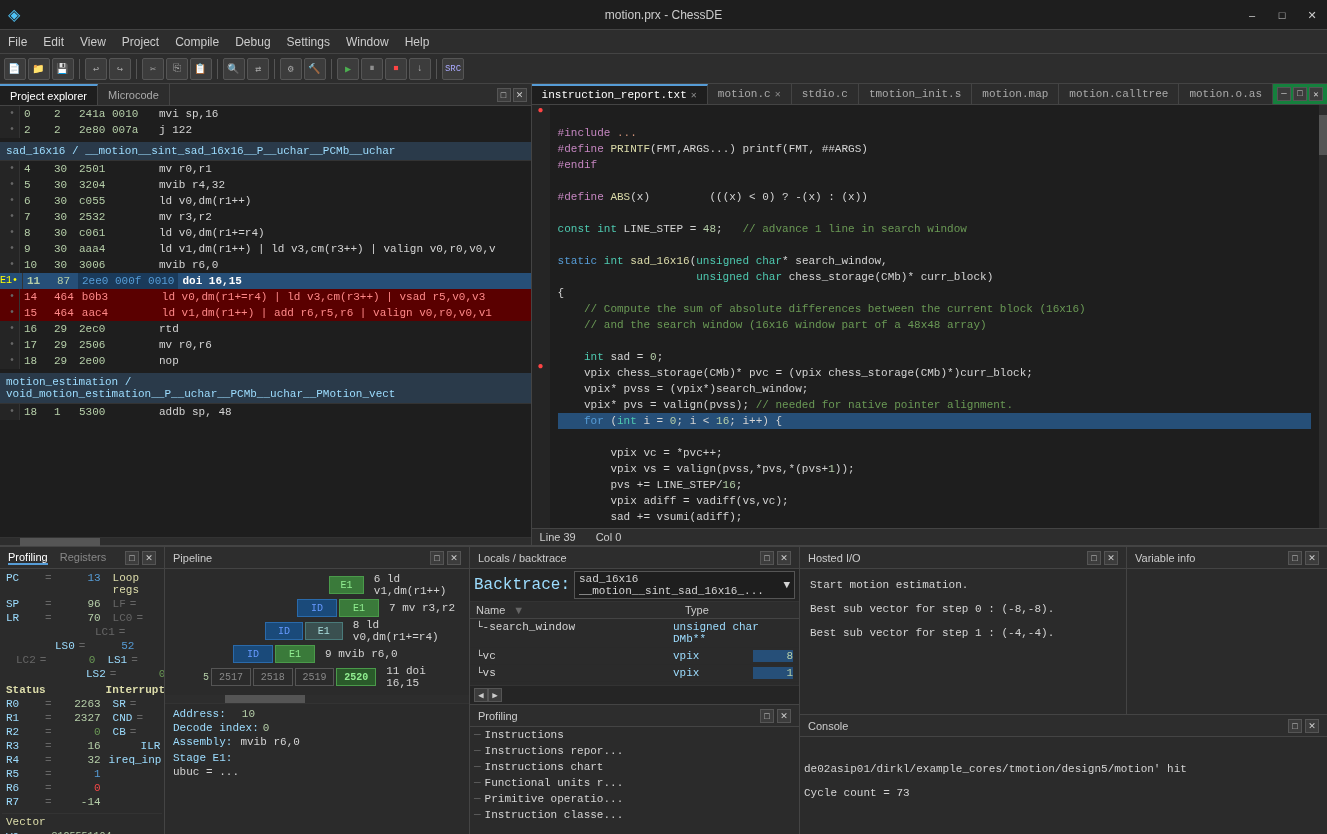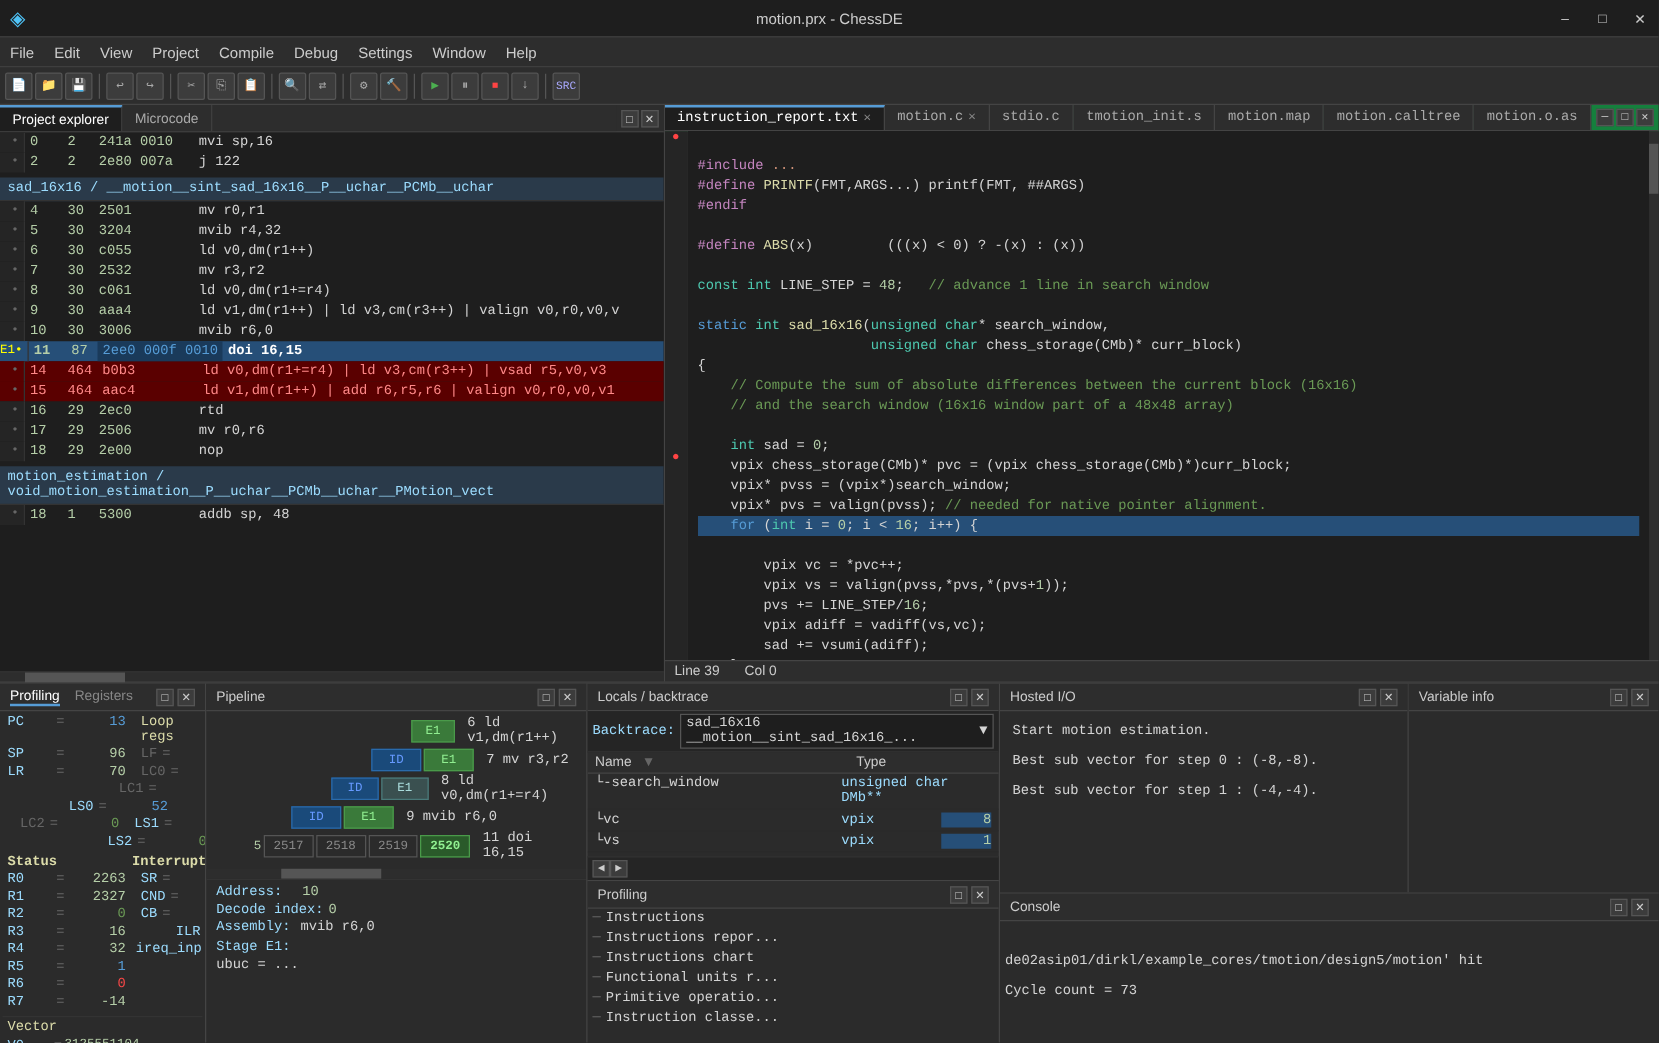--- a/index.html
+++ b/index.html
@@ -569,21 +569,21 @@
     <div style="flex:1; display:flex; flex-direction:column; border-bottom:1px solid #444; overflow:hidden;">
       <div class="section-header">
         <span>Locals / backtrace</span>
         <div class="section-header-controls">
           <div class="hdr-btn">□</div>
           <div class="hdr-btn">✕</div>
         </div>
       </div>
 
       <div style="display:flex; align-items:center; padding:2px 4px; background:#252525; border-bottom:1px solid #333;">
-        <span style="color:#9cdcfe; font-size:11px; margin-right:4px;">Backtrace:</span>
+        <span style="color:#9cdcfe; font-size:16px; margin-right:4px;">Backtrace:</span>
         <div style="flex:1; background:#1e1e1e; border:1px solid #555; padding:1px 4px; font-size:11px; color:#d4d4d4; display:flex; align-items:center; justify-content:space-between;">
           <span>sad_16x16 __motion__sint_sad_16x16_...</span>
           <span>▼</span>
         </div>
       </div>
 
       <div style="display:flex; background:#2d2d2d; border-bottom:1px solid #444; font-size:11px; font-family:Arial,sans-serif;">
         <div style="flex:1; padding:2px 6px; color:#ccc; display:flex; align-items:flex-start; gap:8px;">
           <span>Name</span>
           <span style="color:#666;">▼</span>

